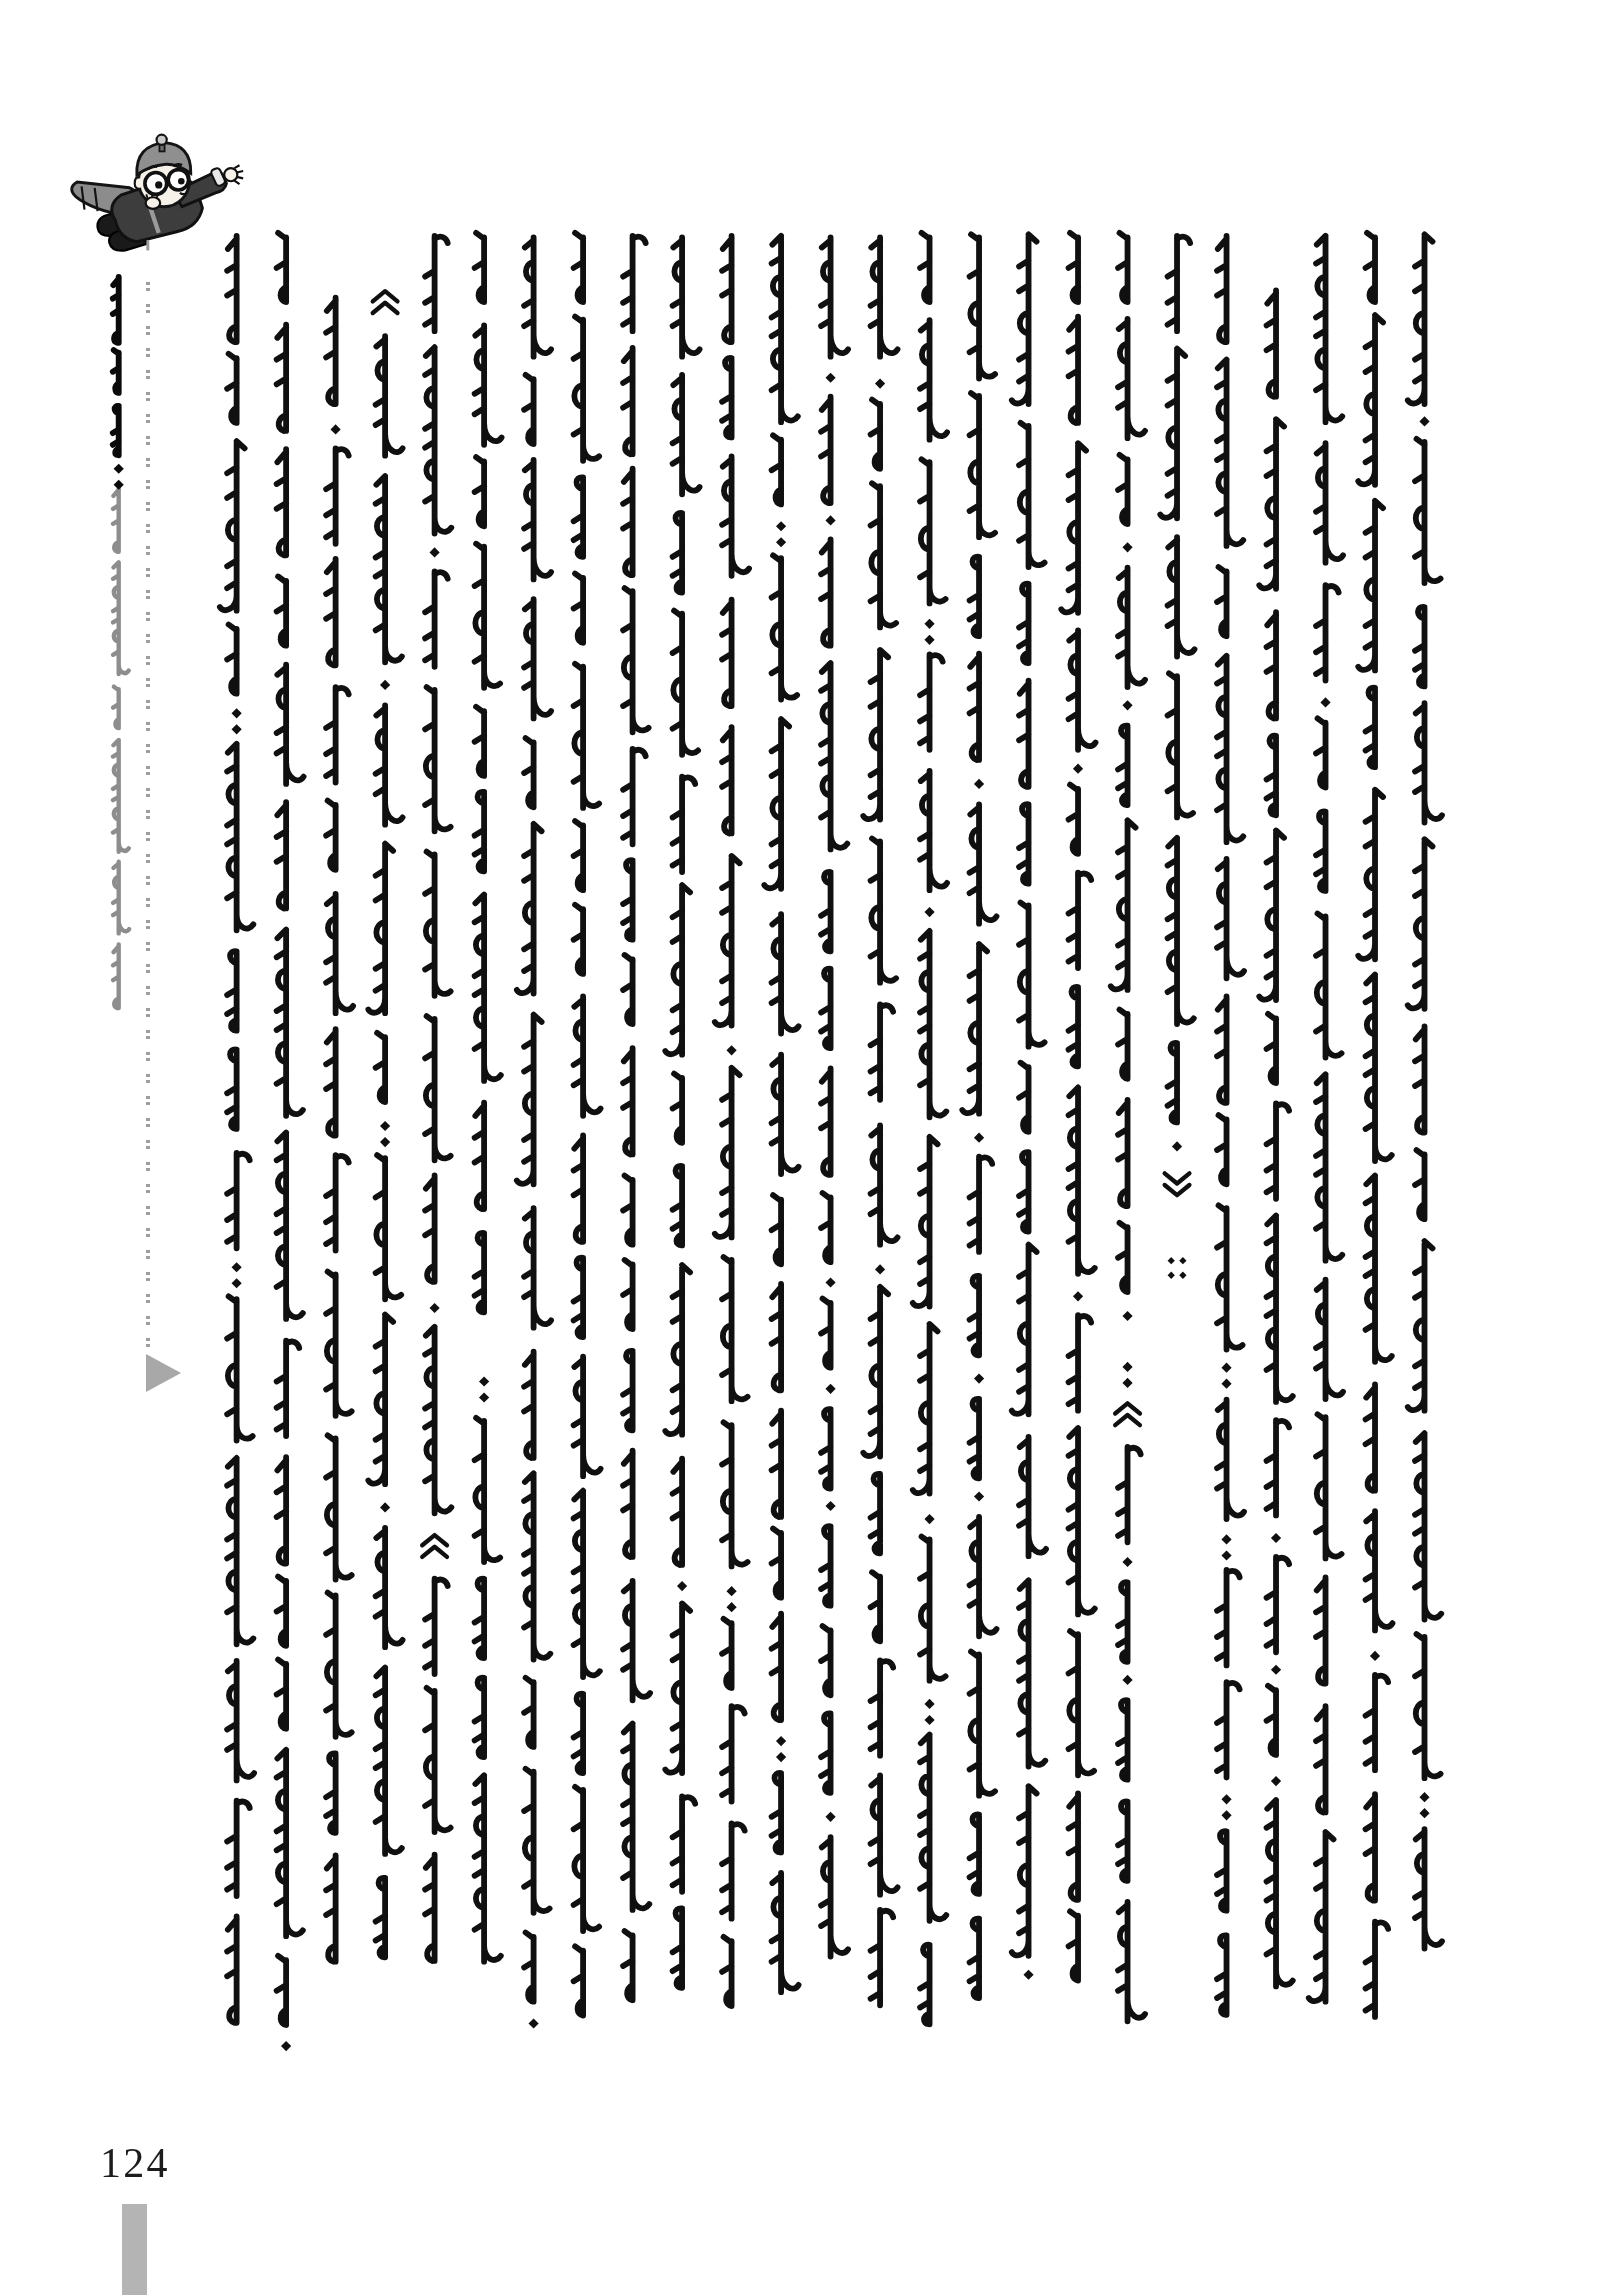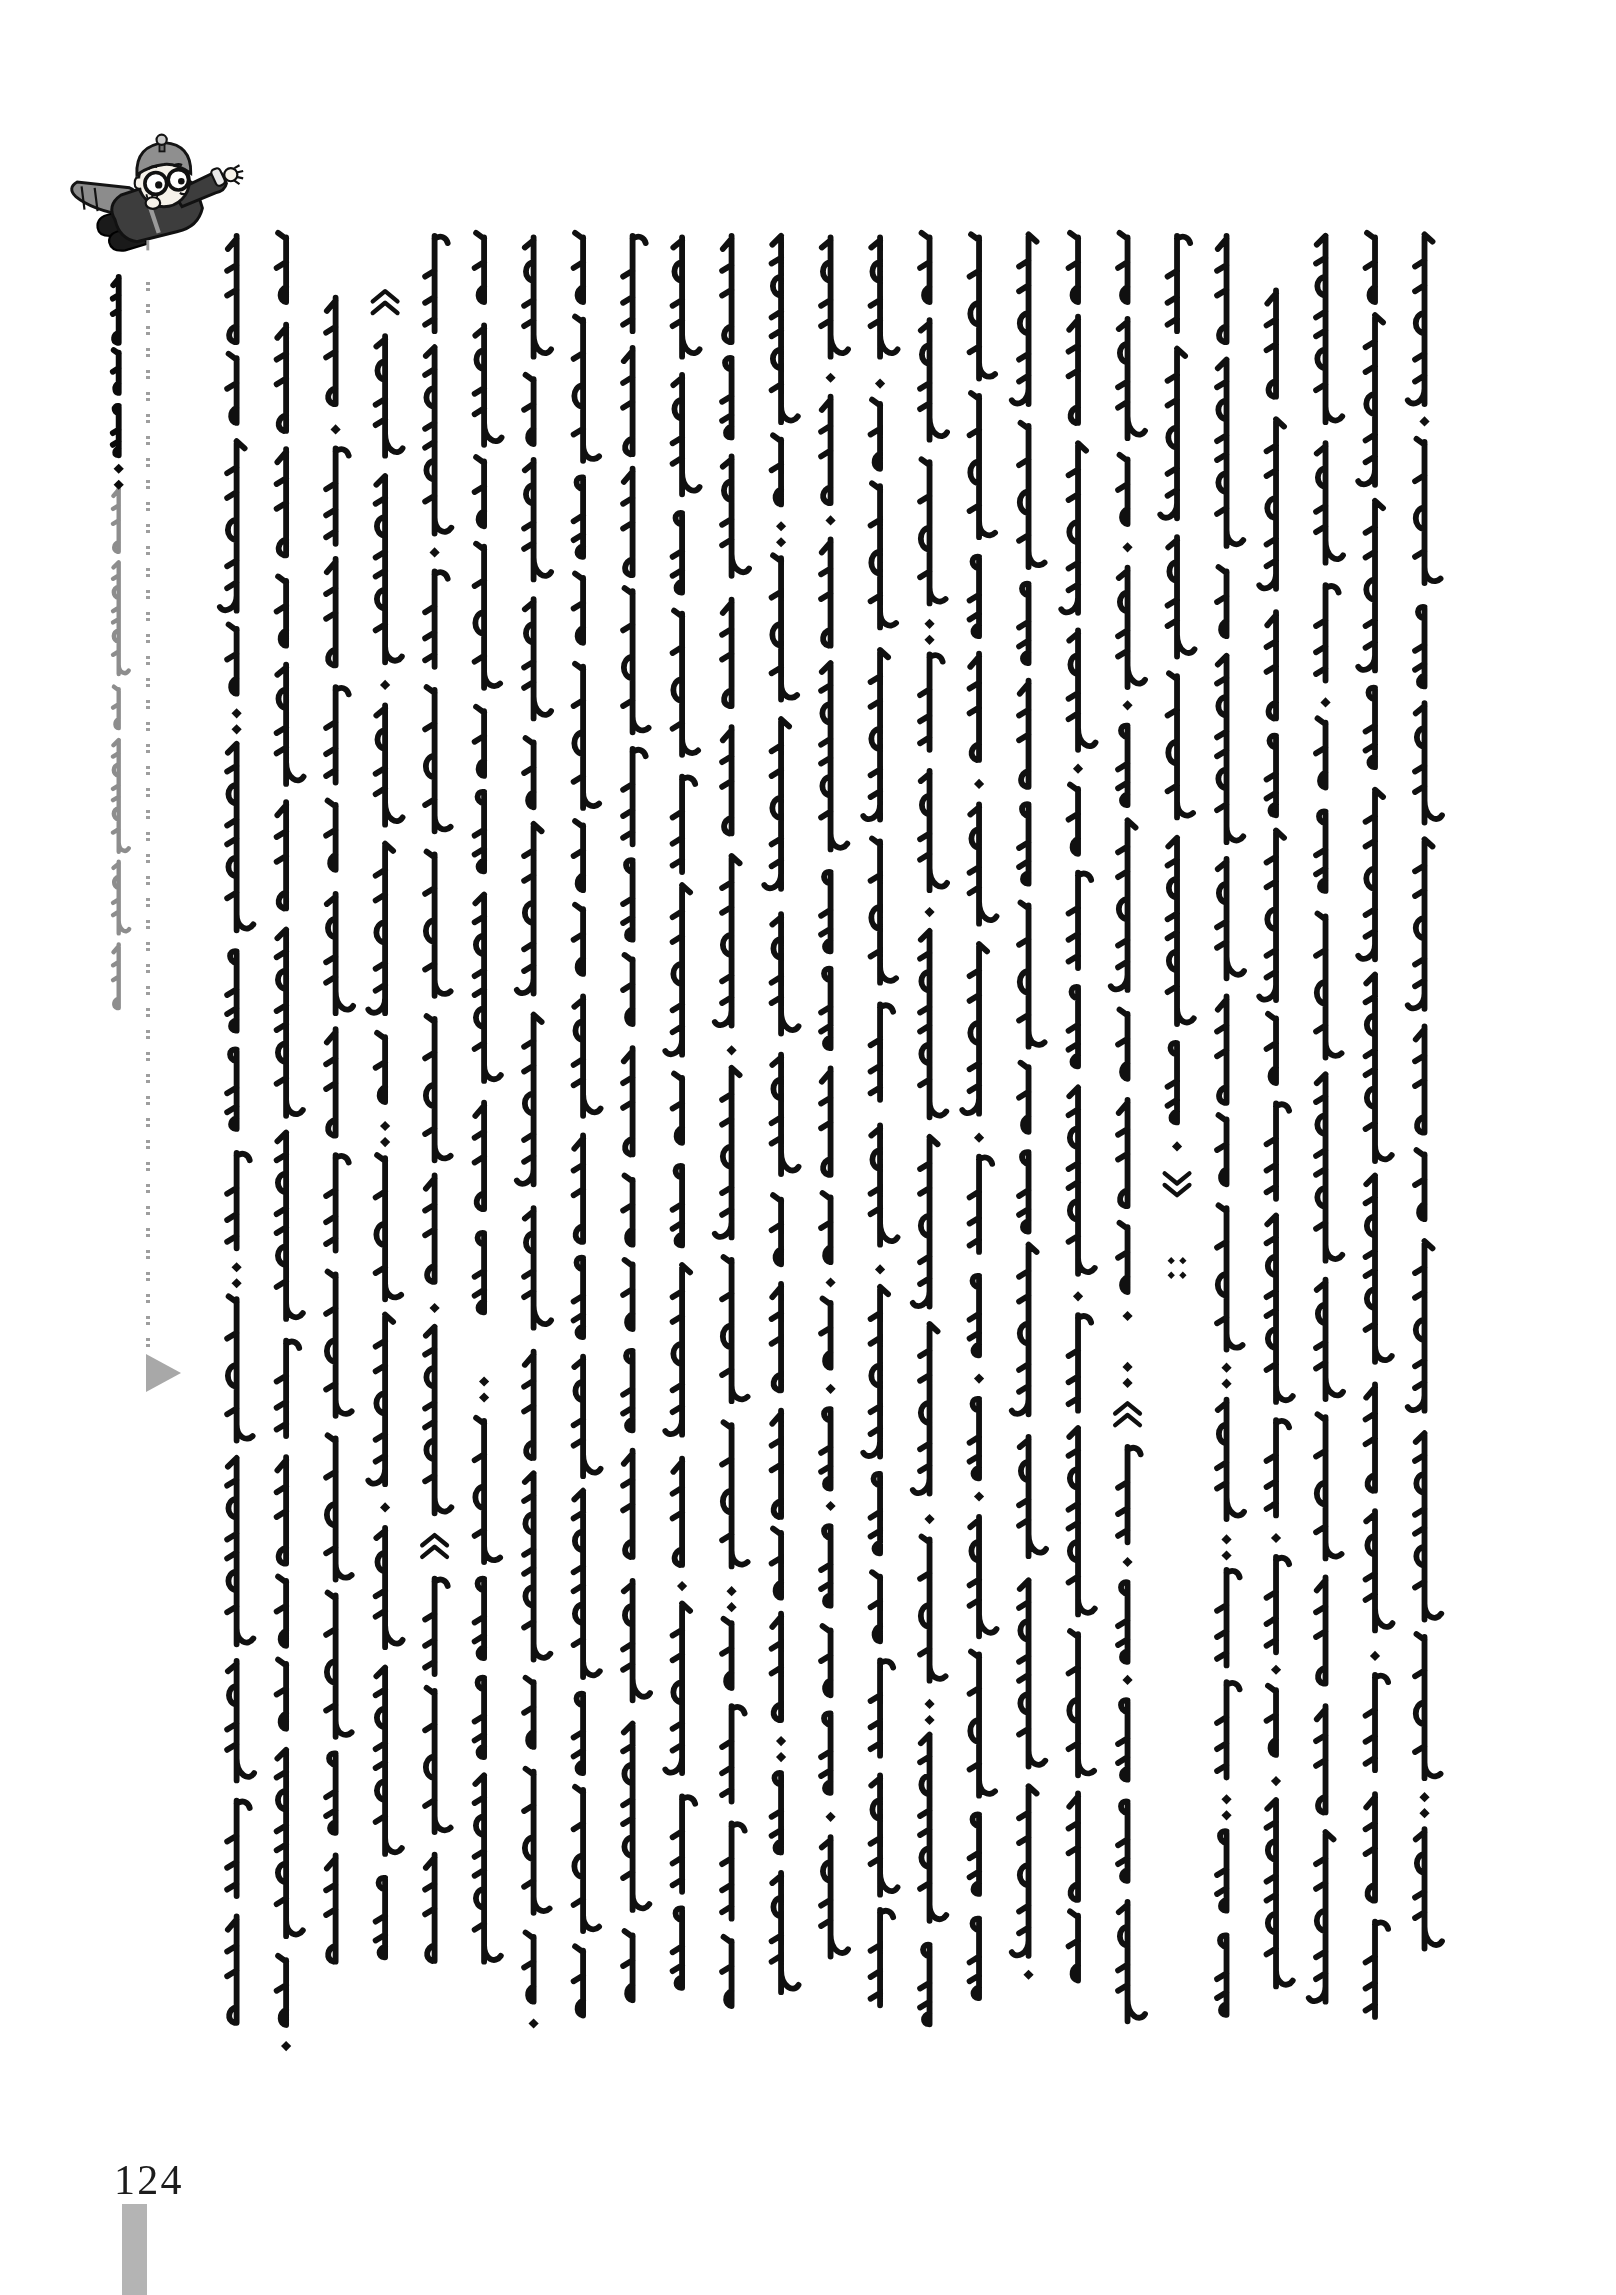--- a/index.html
+++ b/index.html
@@ -539,16 +539,16 @@
           <path d="M25,2142 L32,2149 L25,2156 L18,2149 Z" fill="#101010" stroke="none"></path>
           <path d="M25,2164 L32,2171 L25,2178 L18,2171 Z" fill="#101010" stroke="none"></path>
           <path d="M25,170 L25,6 M25,10 L13,20 M25,40 C11,42 11,64 25,66 M25,92 L12,100 M25,120 L12,128 M25,140 C25,162 42,172 49,160" fill="none" transform="translate(0,2187)"></path>
         </g>
       </g>
   </svg>
 
   <div id="divider" class="abs" style="left: 146px; top: 282px; height: 1066px;"></div>
   <div id="lead-arrow" class="abs" style="left: 146px; top: 1354px;"></div>
 
-  <div id="page-number" class="abs" style="left: 114px; top: 2142px; margin-top: 17px;">124</div>
+  <div id="page-number" class="abs" style="left: 100px; top: 2142px;">124</div>
   <div id="footer-bar" class="abs" style="left: 122px; top: 2204px; background: rgb(180, 180, 180);"></div>
 </div>
 
 
 </body></html>

